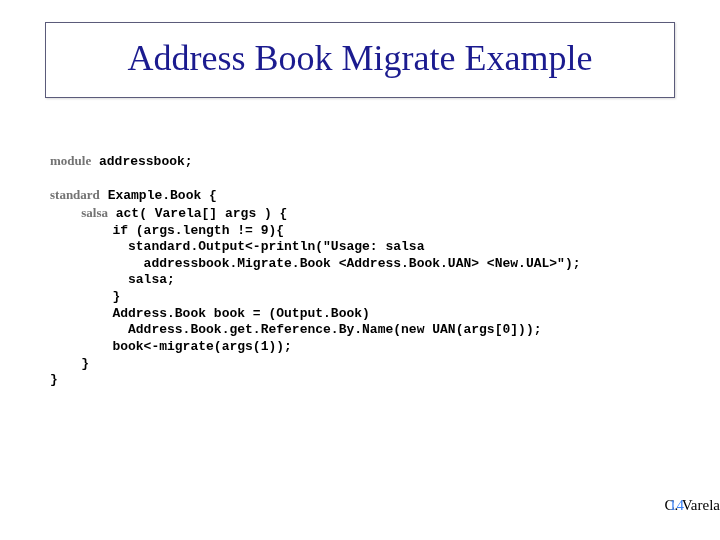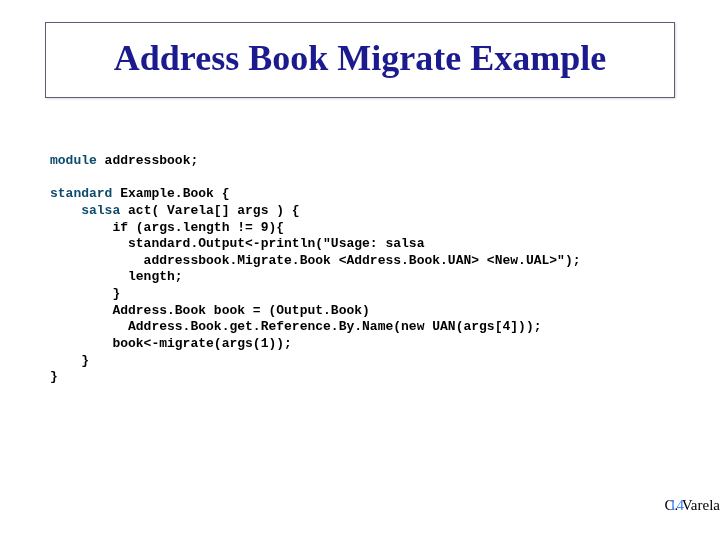--- a/index.html
+++ b/index.html
@@ -14,32 +14,32 @@
   .title-box {
     margin: 22px 45px 0 45px;
     border: 1px solid #5b5b7a;
     padding: 14px 10px 18px 10px;
     box-shadow: 1px 1px 2px rgba(0,0,0,0.15);
   }
   .title {
     font-size: 36px;
     color: #1b1b8f;
     text-align: center;
-    font-weight: bold;
+    font-weight: normal;
   }
   .code-block {
     margin: 55px 0 0 50px;
     font-family: "Courier New", Courier, monospace;
     font-size: 13px;
     font-weight: bold;
     color: #000000;
     line-height: 1.28;
     white-space: pre;
   }
-  .kw { color: #0c4a6e; }
+  .kw { color: #737373; font-family: Liberation Serif, serif; }
   .footer-author {
     position: absolute;
     bottom: 26px;
     left: 0;
     width: 100%;
     text-align: right;
     font-size: 15px;
     color: #000;
   }
   .footer-page {
@@ -57,22 +57,22 @@
   <h1 class="title">Address Book Migrate Example</h1>
 </div>
 
 <div class="code-block"><span class="kw">module</span><span> addressbook;</span>
 
 <span class="kw">standard</span><span> Example.Book {</span>
     <span class="kw">salsa</span><span> act( Varela[] args ) {</span>
 <span>        if (args.length != 9){</span>
 <span>          standard.Output&lt;-println("Usage: salsa</span>
 <span>            addressbook.Migrate.Book &lt;Address.Book.UAN&gt; &lt;New.UAL&gt;");</span>
-<span>          length;</span>
+<span>          salsa;</span>
 <span>        }</span>
 <span>        Address.Book book = (Output.Book)</span>
-<span>          Address.Book.get.Reference.By.Name(new UAN(args[4]));</span>
+<span>          Address.Book.get.Reference.By.Name(new UAN(args[0]));</span>
 <span>        book&lt;-migrate(args(1));</span>
 <span>    }</span>
 <span>}</span></div>
 
 <div class="footer-author">C. Varela</div>
 <div class="footer-page">14</div>
 
 </body></html>

